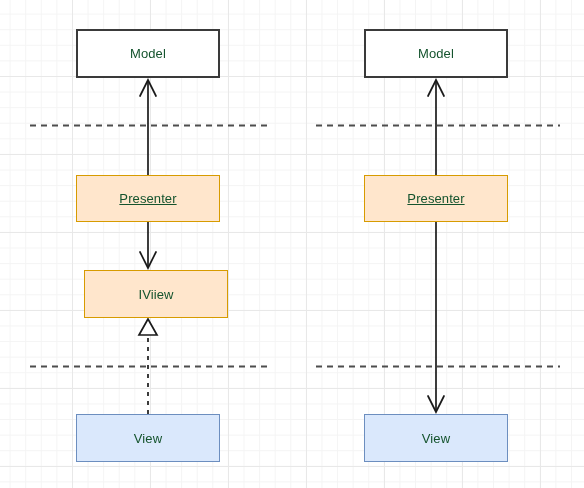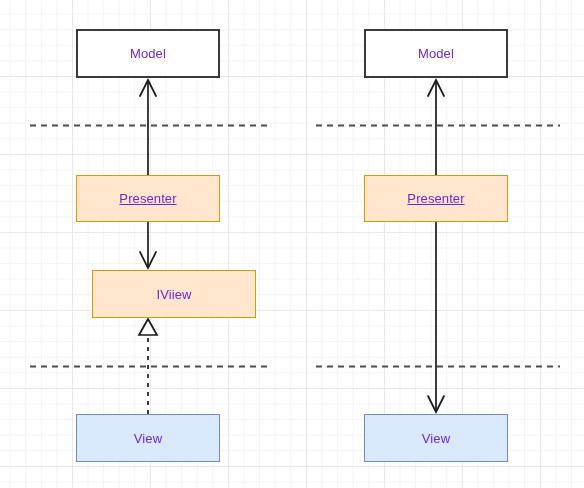--- a/index.html
+++ b/index.html
@@ -36,21 +36,21 @@
     height: 488px;
   }
   .node {
     position: absolute;
     box-sizing: border-box;
     display: flex;
     align-items: center;
     justify-content: center;
     font-size: 13px;
     line-height: 1;
-    color: #6d28d9;
+    color: #14532d;
     letter-spacing: 0.1px;
   }
   .node-model {
     background: #ffffff;
     border: 2px solid #3a3a3a;
   }
   .node-presenter {
     background: #ffe6cc;
     border: 1.6px solid #d79b00;
     text-decoration: underline;
@@ -104,21 +104,21 @@
   </svg>
 
   <div class="node node-model" style="left:76px; top:29px; width:144px; height:49px;">
     <span>Model</span>
   </div>
 
   <div class="node node-presenter" style="left:76px; top:175px; width:144px; height:47px;">
     <span>Presenter</span>
   </div>
 
-  <div class="node node-iview" style="left:92px; top:270px; width:164px; height:48px;align-items:center;">
+  <div class="node node-iview" style="left:84px; top:270px; width:144px; height:48px;align-items:center;">
     <span>IViiew</span>
   </div>
 
   <div class="node node-view" style="left:76px; top:414px; width:144px; height:48px;">
     <span>View</span>
   </div>
 
   <div class="node node-model" style="left:364px; top:29px; width:144px; height:49px;">
     <span>Model</span>
   </div>

